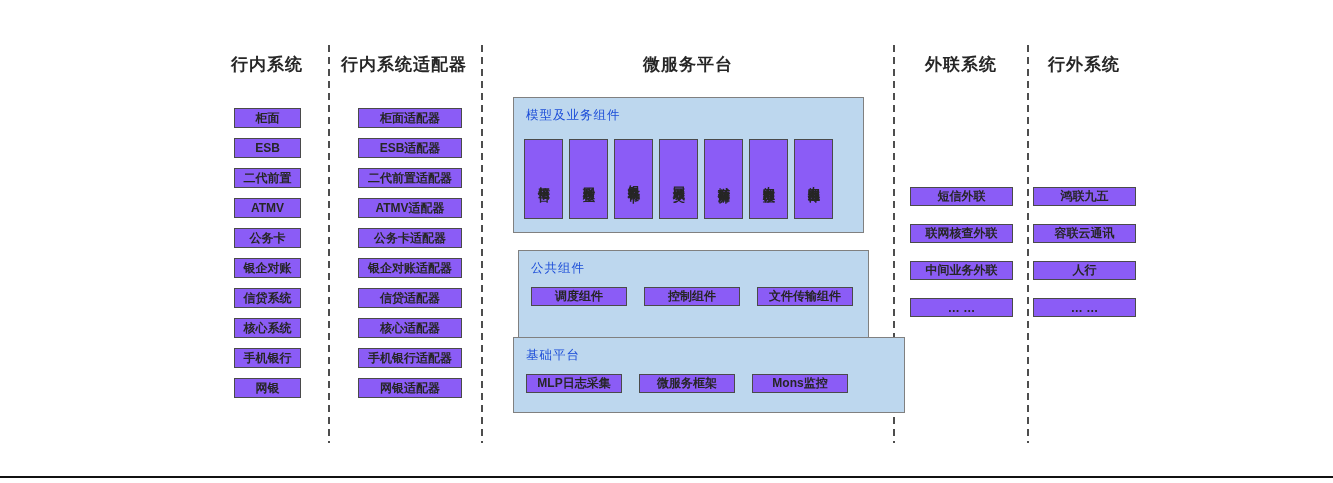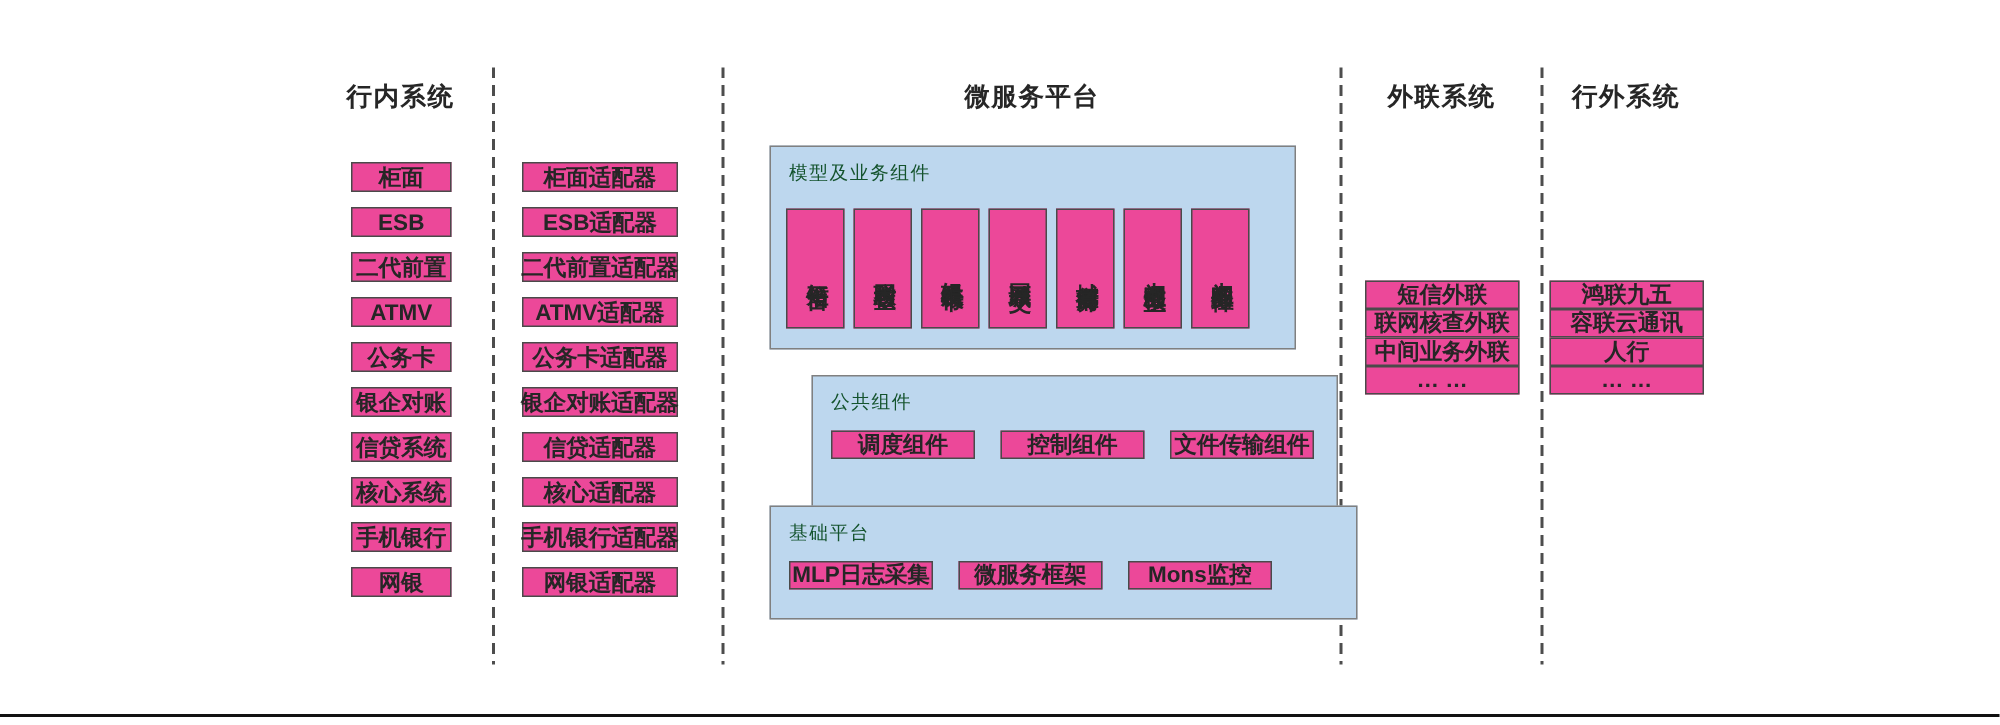--- a/index.html
+++ b/index.html
@@ -21,33 +21,33 @@
   .baseline { position:absolute; left:0; top:476px; width:1333px; height:2px; background:#111111; }
 
   
   .col-header {
     position:absolute; top:53px; transform:translateX(-50%);
     font-size:17px; font-weight:bold; letter-spacing:1px; white-space:nowrap;text-align:right;
   }
 
   
   .gbox {
-    background:#ec4899; border:1px solid #4a4a4a;
+    background:#8b5cf6; border:1px solid #4a4a4a;
     display:flex; align-items:center; justify-content:center;
-    font-size:15px; font-weight:bold; color:#262626; white-space:nowrap;
+    font-size:12px; font-weight:bold; color:#262626; white-space:nowrap;
   }
 
   
   .stack { position:absolute; display:flex; flex-direction:column; }
   .stack-sm .gbox { height:20px; margin-bottom:10px; }
-  .stack-lg .gbox { height:19px; }
+  .stack-lg .gbox { height:19px; margin-bottom:18px; }
 
   
   .panel { position:absolute; background:#bdd7ee; border:1px solid #808080; }
-  .panel-title { position:absolute; left:12px; top:9px; font-size:12.5px; color:#14532d; letter-spacing:1px; }
+  .panel-title { position:absolute; left:12px; top:9px; font-size:12.5px; color:#1d4ed8; letter-spacing:1px; }
 
   
   .vrow { position:absolute; left:10px; top:41px; display:flex; gap:6px; }
   .vrow .gbox {
     width:39px; height:80px;
     writing-mode:vertical-rl; text-orientation:mixed; letter-spacing:1px;
   }
 
   
   .hrow { position:absolute; left:12px; top:36px; width:322px; display:flex; gap:17px; }
@@ -57,38 +57,39 @@
 <body>
 
 <div class="canvas">
 
   <div class="vsep" style="left:328px"></div>
   <div class="vsep" style="left:481px"></div>
   <div class="vsep" style="left:893px"></div>
   <div class="vsep" style="left:1027px"></div>
 
   <div class="col-header" style="left:267px">行内系统</div>
+  <div class="col-header" style="left:404px">行内系统适配器</div>
   <div class="col-header" style="left:688px">微服务平台</div>
   <div class="col-header" style="left:961px">外联系统</div>
   <div class="col-header" style="left:1084px">行外系统</div>
 
   <div class="stack stack-sm" style="left:234px; top:108px; width:67px">
     <div class="gbox">柜面</div>
     <div class="gbox">ESB</div>
     <div class="gbox">二代前置</div>
     <div class="gbox">ATMV</div>
     <div class="gbox">公务卡</div>
     <div class="gbox">银企对账</div>
     <div class="gbox">信贷系统</div>
     <div class="gbox">核心系统</div>
     <div class="gbox">手机银行</div>
     <div class="gbox">网银</div>
   </div>
 
-  <div class="stack stack-sm" style="left:348px; top:108px; width:104px">
+  <div class="stack stack-sm" style="left:358px; top:108px; width:104px">
     <div class="gbox">柜面适配器</div>
     <div class="gbox">ESB适配器</div>
     <div class="gbox">二代前置适配器</div>
     <div class="gbox">ATMV适配器</div>
     <div class="gbox">公务卡适配器</div>
     <div class="gbox">银企对账适配器</div>
     <div class="gbox">信贷适配器</div>
     <div class="gbox">核心适配器</div>
     <div class="gbox">手机银行适配器</div>
     <div class="gbox">网银适配器</div>
@@ -100,21 +101,21 @@
       <div class="gbox">短信平台</div>
       <div class="gbox">联网核查</div>
       <div class="gbox">银联及银行卡</div>
       <div class="gbox">同城票交</div>
       <div class="gbox">城商行清算</div>
       <div class="gbox">中间业务模型</div>
       <div class="gbox">中间业务组件</div>
     </div>
   </div>
 
-  <div class="panel" style="left:541px; top:250px; width:351px; height:92px">
+  <div class="panel" style="left:518px; top:250px; width:351px; height:92px">
     <div class="panel-title">公共组件</div>
     <div class="hrow">
       <div class="gbox">调度组件</div>
       <div class="gbox">控制组件</div>
       <div class="gbox">文件传输组件</div>
     </div>
   </div>
 
   <div class="panel" style="left:513px; top:337px; width:392px; height:76px">
     <div class="panel-title">基础平台</div>

